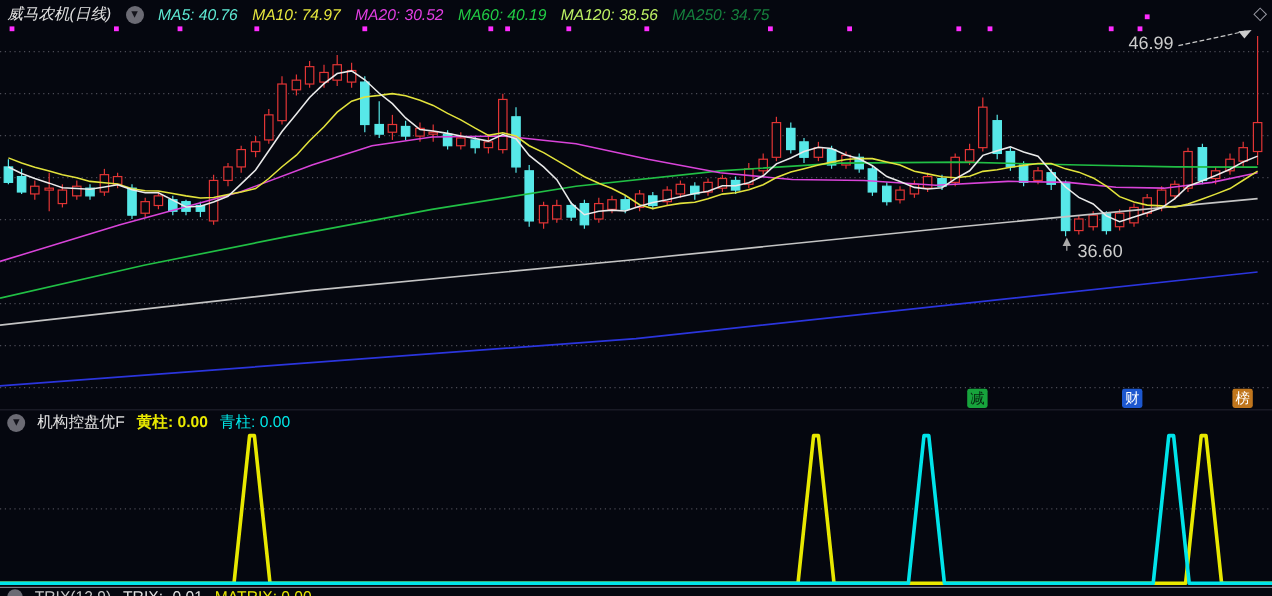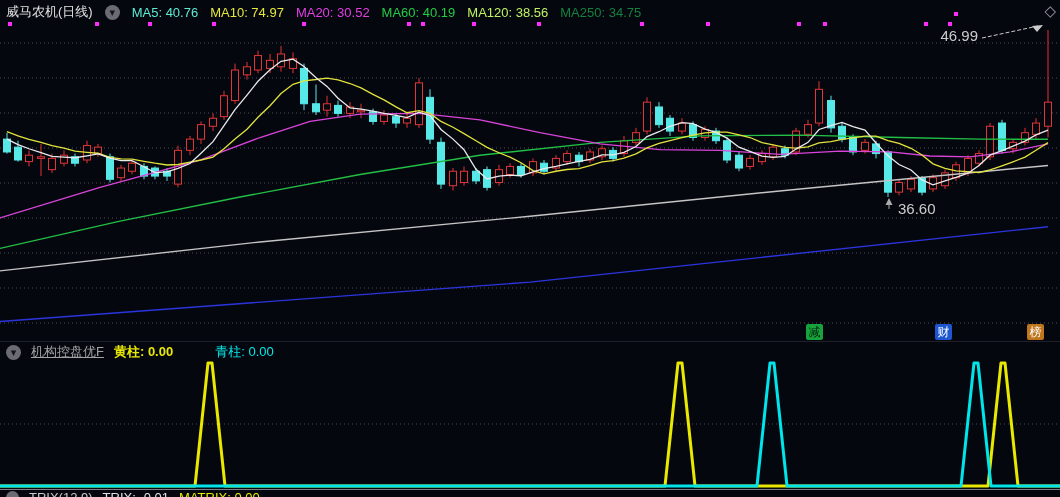--- a/index.html
+++ b/index.html
@@ -1,19 +1,19 @@
 <!DOCTYPE html>
 <html><head>
 <meta charset="utf-8">
 <style>
   html,body{margin:0;padding:0;background:#05070f;}
   #app{position:relative;width:1060px;height:497px;background:#05070f;overflow:hidden;
        font-family:"Liberation Sans","DejaVu Sans",sans-serif;}
   .titlebar{position:absolute;top:3px;left:6px;display:flex;align-items:center;gap:12px;
-            font-size:13px;z-index:5;white-space:nowrap;}
+            font-size:13px;z-index:5;white-space:nowrap;font-style:italic;}
   .chev{display:inline-flex;align-items:center;justify-content:center;width:15px;height:15px;
         border-radius:50%;background:#6b6b74;color:#14141c;font-size:11px;line-height:15px;}
   .diamond{position:absolute;top:2px;right:4px;color:#9a9aa4;font-size:15px;z-index:5;}
   #main,#sub{position:absolute;left:0;display:block;}
   #main{top:0;}
   #sub{top:360px;}
   .divider1{position:absolute;top:341px;left:0;width:1060px;height:1px;background:#20202c;}
   .divider2{position:absolute;top:489px;left:0;width:1060px;height:1px;background:#7d7d86;}
   .subheader{position:absolute;top:343px;left:6px;display:flex;align-items:center;gap:10px;
              font-size:13px;z-index:5;white-space:nowrap;}
@@ -271,23 +271,23 @@
   <div id="badges">
       <div class="badge" style="left: 806px; background: rgb(23, 163, 60); color: rgb(5, 36, 16);">减</div>
       <div class="badge" style="left: 935px; background: rgb(28, 87, 207); color: rgb(255, 255, 255);">财</div>
       <div class="badge" style="left: 1027px; background: rgb(192, 118, 29); color: rgb(255, 255, 255);">榜</div>
     </div>
 
   <div class="divider1"></div>
 
   <div class="subheader">
     <span class="chev">▾</span>
-    <span style="color: #a3a3a3; text-decoration: underline;">机构控盘优F</span>
+    <span style="color: #e5e5e5;">机构控盘优F</span>
     <span style="color: rgb(232, 232, 0); font-weight: bold;">黄柱: 0.00</span>
-    <span style="color: rgb(0, 232, 232); margin-left: 32px;">青柱: 0.00</span>
+    <span style="color: rgb(0, 232, 232);">青柱: 0.00</span>
   </div>
 
   <svg id="sub" width="1060" height="129">
       <line x1="0" y1="64" x2="1060" y2="64" stroke="#4c4c56" stroke-width="1" stroke-dasharray="1 3"></line>
       <polyline points="0,126 195,126 208,3 212,3 225,126 665,126 678,3 682,3 695,126 988,126 1001,3 1005,3 1018,126 1060,126" fill="none" stroke="#e8e800" stroke-width="3" stroke-linejoin="round" stroke-linecap="round"></polyline>
       <polyline points="0,126 757,126 770,3 774,3 787,126 961,126 974,3 978,3 991,126 1060,126" fill="none" stroke="#00e4ea" stroke-width="3" stroke-linejoin="round" stroke-linecap="round"></polyline>
     </svg>
 
   <div class="divider2"></div>
 

